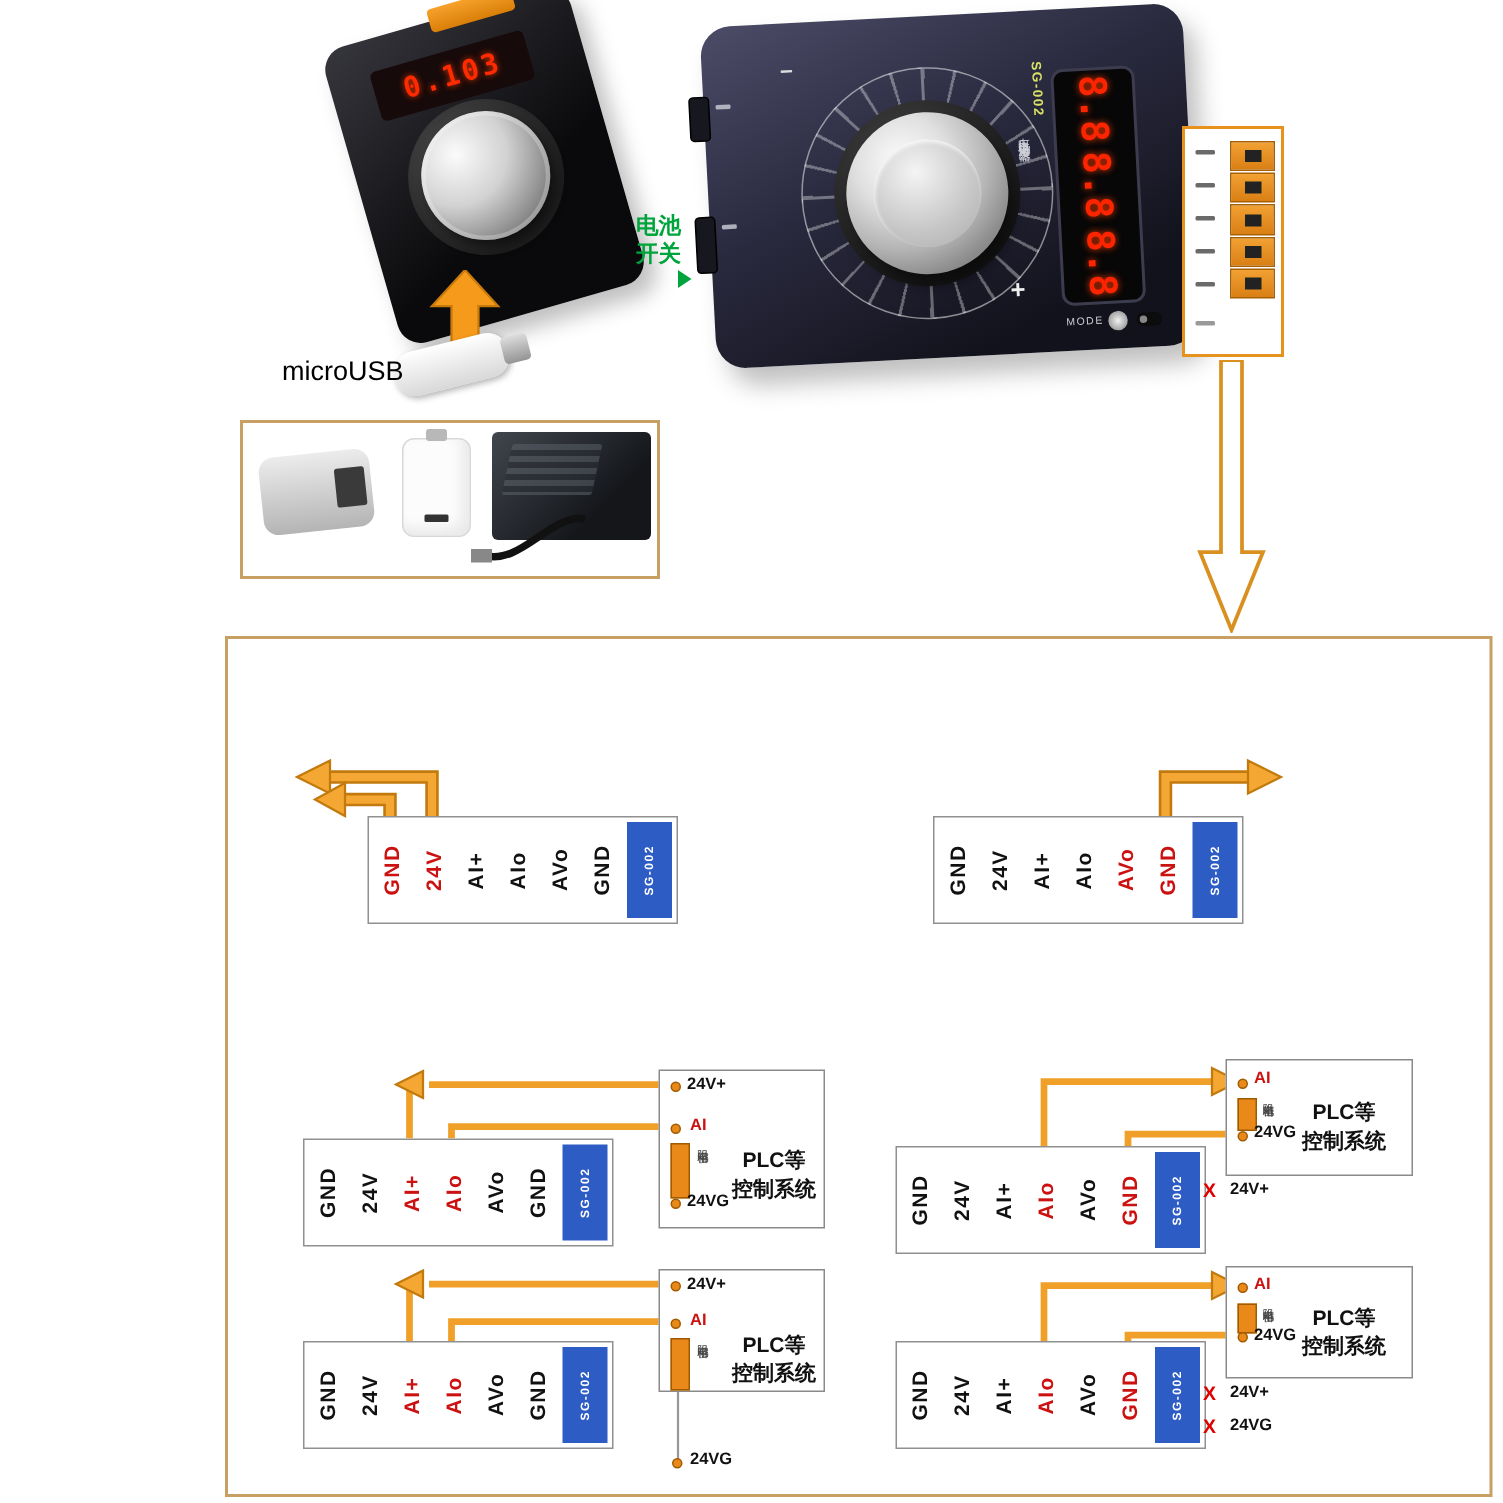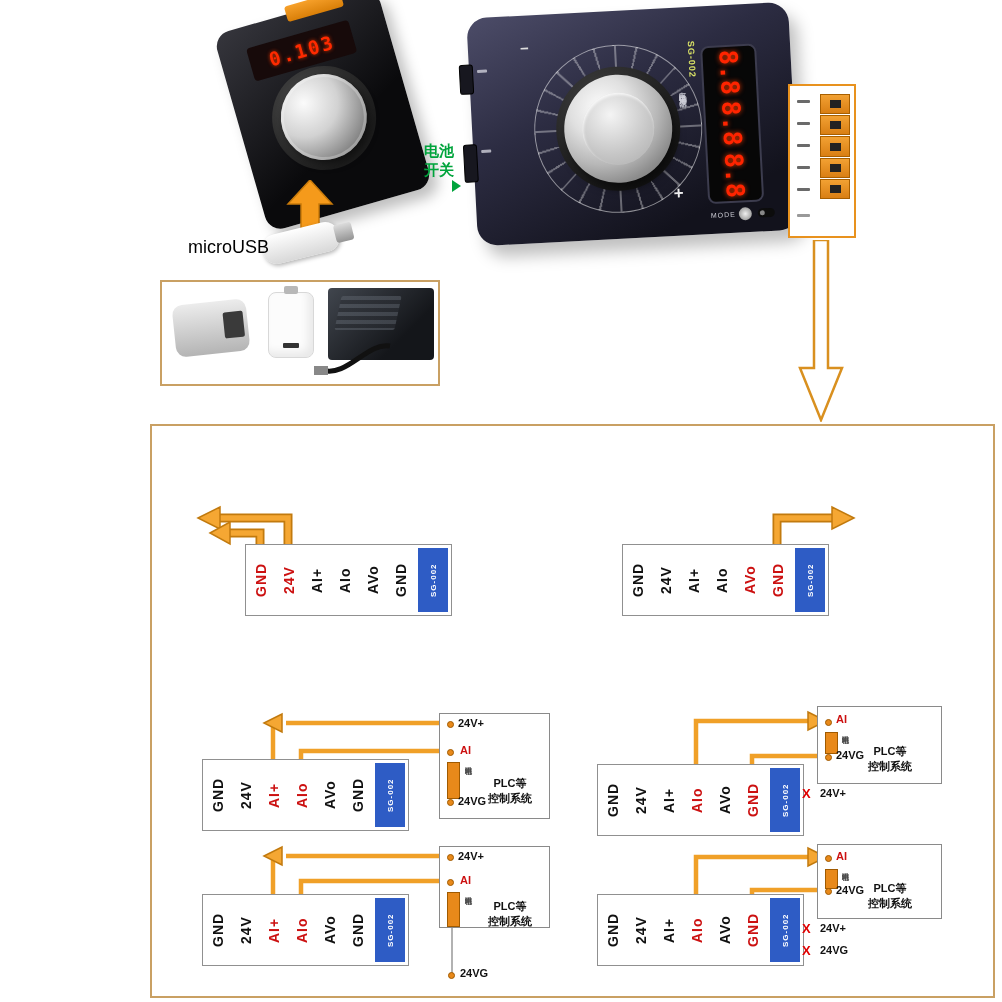--- a/index.html
+++ b/index.html
@@ -107,21 +107,21 @@
   .strip-tag { width: 30px; margin: 2px 2px 2px 3px; background: #2e5cc5; color: #fff;
     display: flex; align-items: center; justify-content: center;
     writing-mode: vertical-rl; transform: rotate(180deg); font-size: 8px; font-weight: bold; letter-spacing: 1px; }
 
   .plc-box { position: absolute; border: 1px solid #8a8a8a; background: #fff; }
   .plc-dot { position: absolute; width: 7px; height: 7px; border-radius: 50%; background: #E8891A; border: 1px solid #a05a00; }
   .plc-label { position: absolute; font-weight: bold; font-size: 11px; color: #111; white-space: nowrap; }
   .plc-label.red { color: #cc1111; }
   .resistor { position: absolute; width: 13px; background: #E8891A; border: 1px solid #a05a00; }
   .resistor-label { position: absolute; writing-mode: vertical-rl; font-size: 7.5px; color: #444; letter-spacing: 0; }
-  .plc-system { position: absolute; font-weight: bold; font-size: 11px; color: #111; line-height: 1.35; text-align: center; margin-top: 12px; }
+  .plc-system { position: absolute; font-weight: bold; font-size: 14px; color: #111; line-height: 1.35; text-align: center; }
   .x-mark { position: absolute; font-weight: bold; font-size: 13px; color: #e00000; }
   .below-label { position: absolute; font-weight: bold; font-size: 11px; color: #111; }
   .below-dot { position: absolute; width: 7px; height: 7px; border-radius: 50%; background: #E8891A; border: 1px solid #a05a00; }
 </style>
 </head>
 <body>
 
 <div class="page">
 
   <div class="small-device">

